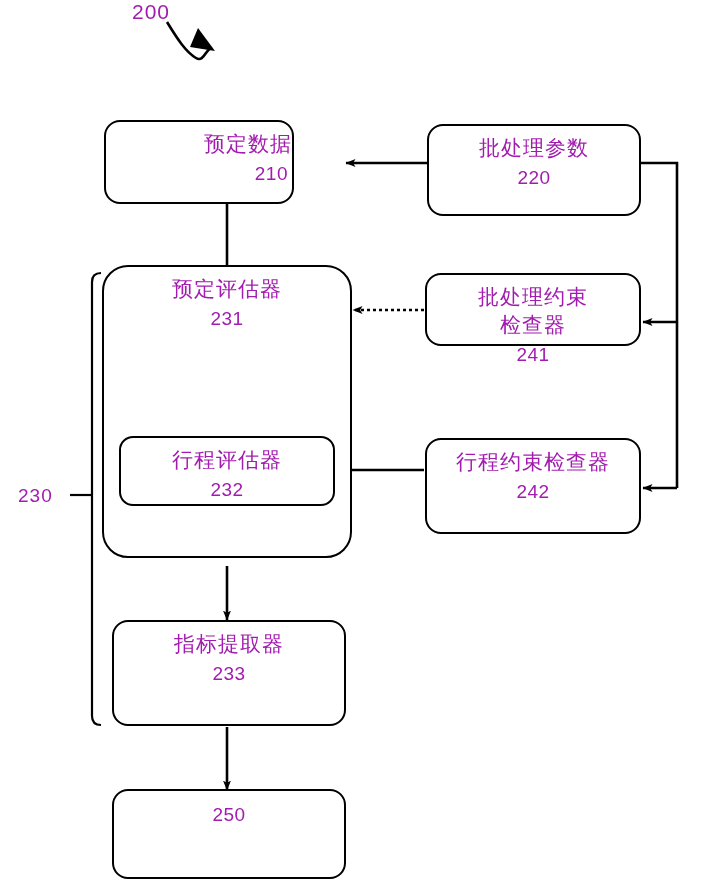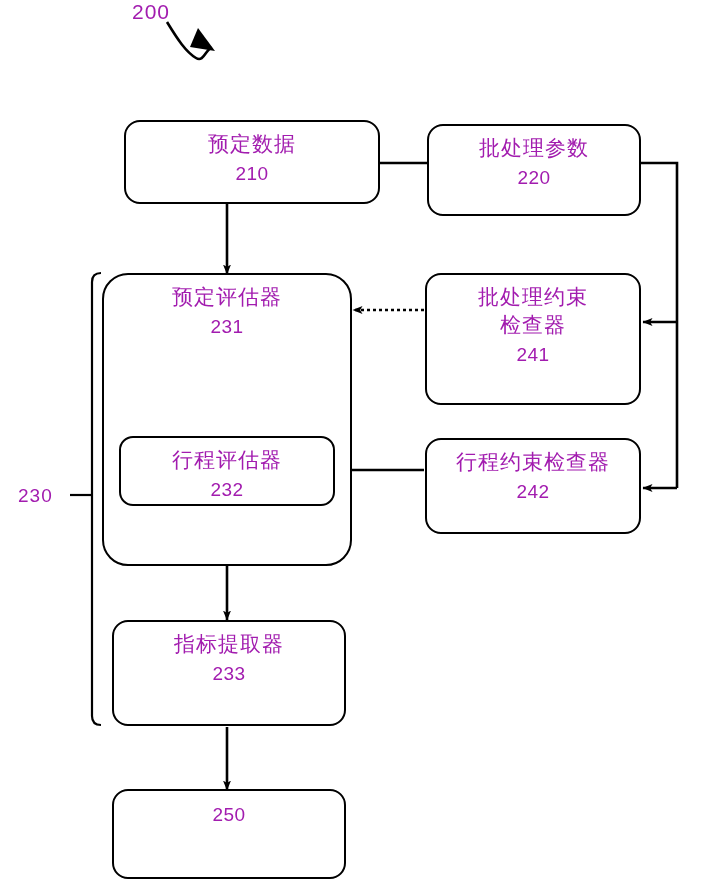--- a/index.html
+++ b/index.html
@@ -123,49 +123,49 @@
 
     <g>
       <path d="M101,273 C95,273 92,276 92,282 L92,716 C92,722 95,725 101,725" fill="none" stroke="#000000" stroke-width="2.2"></path>
       <line x1="92" y1="495" x2="70" y2="495" stroke="#000000" stroke-width="2.2"></line>
     </g>
   </svg>
 
   <div class="fig-ref" id="fig-number">200</div>
   <div class="fig-ref" id="bracket-label-230">230</div>
 
-  <div class="node-box" style="left:124px; top:120px; width:256px; height:84px;">
+  <div class="node-box" style="left:104px; top:120px; width:190px; height:84px;text-align:right;">
     <div class="node-text-wrap">
       <span class="node-label">预定数据</span>
       <span class="node-ref">210</span>
     </div>
   </div>
 
   <div class="node-box" style="left:427px; top:124px; width:214px; height:92px;">
     <div class="node-text-wrap">
       <span class="node-label">批处理参数</span>
       <span class="node-ref">220</span>
     </div>
   </div>
 
-  <div class="node-box" style="left:102px; top:273px; width:250px; height:293px; border-radius:26px;">
+  <div class="node-box" style="left:102px; top:265px; width:250px; height:293px; border-radius:26px;">
     <div class="node-text-wrap">
       <span class="node-label">预定评估器</span>
       <span class="node-ref">231</span>
     </div>
   </div>
 
   <div class="node-box inner" style="left:119px; top:436px; width:216px; height:70px;">
     <div class="node-text-wrap">
       <span class="node-label">行程评估器</span>
       <span class="node-ref">232</span>
     </div>
   </div>
 
-  <div class="node-box" style="left:425px; top:273px; width:216px; height:132px;">
+  <div class="node-box" style="left:425px; top:273px; width:216px; height:73px;">
     <div class="node-text-wrap">
       <span class="node-label">批处理约束
 检查器</span>
       <span class="node-ref">241</span>
     </div>
   </div>
 
   <div class="node-box" style="left:425px; top:438px; width:216px; height:96px;">
     <div class="node-text-wrap">
       <span class="node-label">行程约束检查器</span>

